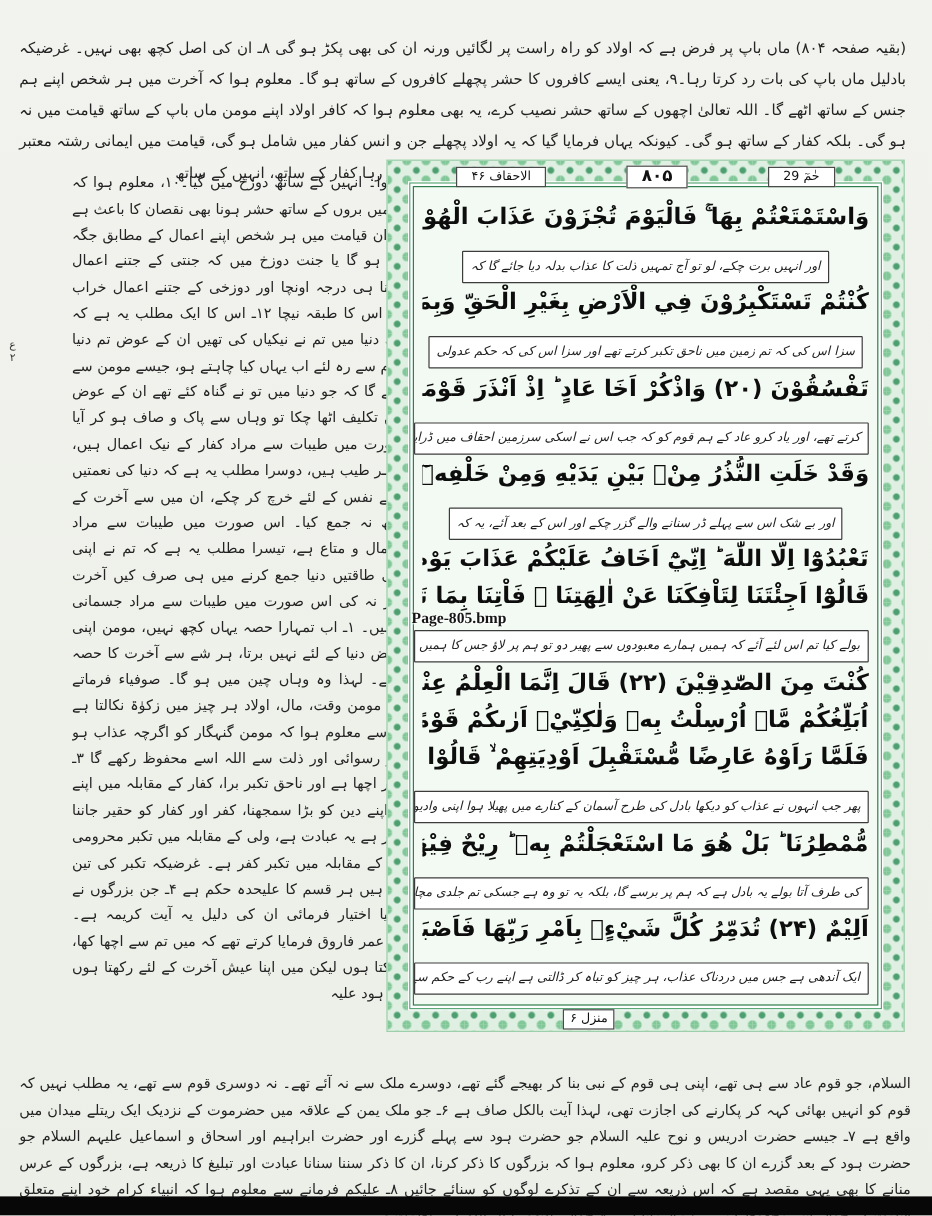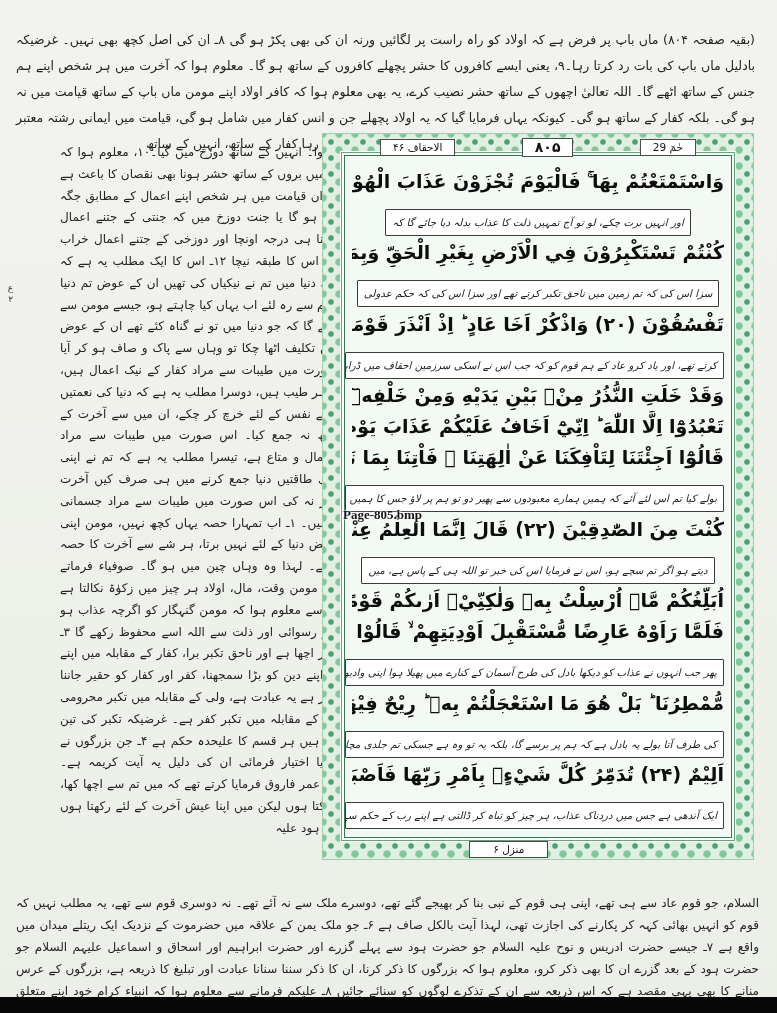--- a/index.html
+++ b/index.html
@@ -68,21 +68,21 @@
   .urdu-strip{
     direction:rtl;background:#fff;border:1px solid #3c3c3c;border-radius:1px;
     font-size:10.3px;line-height:15px;padding:5px 6px;margin:13px auto 0;
     width:fit-content;max-width:98%;white-space:nowrap;overflow:hidden;
     color:#222;
     font-style:italic;
   }
   .manzil-tab{
     position:absolute;bottom:1px;left:34%;z-index:3;
     background:#fff;border:1px solid #4a4a4a;
-    font-size:10.5px;line-height:15px;padding:0 23px;direction:rtl;color:#111;
+    font-size:10.5px;line-height:15px;padding:0 5px;direction:rtl;color:#111;
   }
   
   .bottom-block{
     position:absolute;top:892px;right:18px;left:16px;
     direction:rtl;text-align:justify;
     font-size:12px;line-height:22px;color:#242424;
   }
   .black-bar{position:absolute;left:0;right:0;bottom:0;height:16px;background:#070707;}
   .file-label{
     position:absolute;top:507px;left:343px;z-index:5;direction:ltr;
@@ -117,31 +117,31 @@
       <div class="verse">
         <div class="arabic-line">كُنْتُمْ تَسْتَكْبِرُوْنَ فِي الْاَرْضِ بِغَيْرِ الْحَقِّ وَبِمَا كُنْتُمْ</div>
         <div class="urdu-strip">سزا اس کی کہ تم زمین میں ناحق تکبر کرتے تھے اور سزا اس کی کہ حکم عدولی</div>
       </div>
       <div class="verse">
         <div class="arabic-line">تَفْسُقُوْنَ (۲۰) وَاذْكُرْ اَخَا عَادٍ ؕ اِذْ اَنْذَرَ قَوْمَهٗ بِالْاَحْقَافِ</div>
         <div class="urdu-strip">کرتے تھے، اور یاد کرو عاد کے ہم قوم کو کہ جب اس نے اسکی سرزمین احقاف میں ڈرایا</div>
       </div>
       <div class="verse">
         <div class="arabic-line">وَقَدْ خَلَتِ النُّذُرُ مِنْۢ بَيْنِ يَدَيْهِ وَمِنْ خَلْفِهٖٓ اَلَّا</div>
+        <div class="urdu-strip">اور بے شک اس سے پہلے ڈر سنانے والے گزر چکے اور اس کے بعد آئے، یہ کہ</div>
       </div>
       <div class="verse">
         <div class="arabic-line">تَعْبُدُوْٓا اِلَّا اللّٰهَ ؕ اِنِّيْٓ اَخَافُ عَلَيْكُمْ عَذَابَ يَوْمٍ عَظِيْمٍ (۲۱)</div>
       </div>
       <div class="verse">
         <div class="arabic-line">قَالُوْٓا اَجِئْتَنَا لِتَاْفِكَنَا عَنْ اٰلِهَتِنَا ۚ فَاْتِنَا بِمَا تَعِدُنَاۤ اِنْ</div>
         <div class="urdu-strip">بولے کیا تم اس لئے آئے کہ ہمیں ہمارے معبودوں سے پھیر دو تو ہم پر لاؤ جس کا ہمیں وعدہ</div>
       </div>
       <div class="verse">
         <div class="arabic-line">كُنْتَ مِنَ الصّٰدِقِيْنَ (۲۲) قَالَ اِنَّمَا الْعِلْمُ عِنْدَ اللّٰهِ ۫ وَ</div>
-        <div class="urdu-strip">دیتے ہو اگر تم سچے ہو، اس نے فرمایا اس کی خبر تو اللہ ہی کے پاس ہے، میں</div>
       </div>
       <div class="verse">
         <div class="arabic-line">اُبَلِّغُكُمْ مَّاۤ اُرْسِلْتُ بِهٖ وَلٰكِنِّيْۤ اَرٰىكُمْ قَوْمًا تَجْهَلُوْنَ (۲۳)</div>
       </div>
       <div class="verse">
         <div class="arabic-line">فَلَمَّا رَاَوْهُ عَارِضًا مُّسْتَقْبِلَ اَوْدِيَتِهِمْ ۙ قَالُوْا هٰذَا عَارِضٌ</div>
         <div class="urdu-strip">پھر جب انہوں نے عذاب کو دیکھا بادل کی طرح آسمان کے کنارے میں پھیلا ہوا اپنی وادیوں</div>
       </div>
       <div class="verse">
         <div class="arabic-line">مُّمْطِرُنَا ؕ بَلْ هُوَ مَا اسْتَعْجَلْتُمْ بِهٖ ؕ رِيْحٌ فِيْهَا عَذَابٌ</div>

